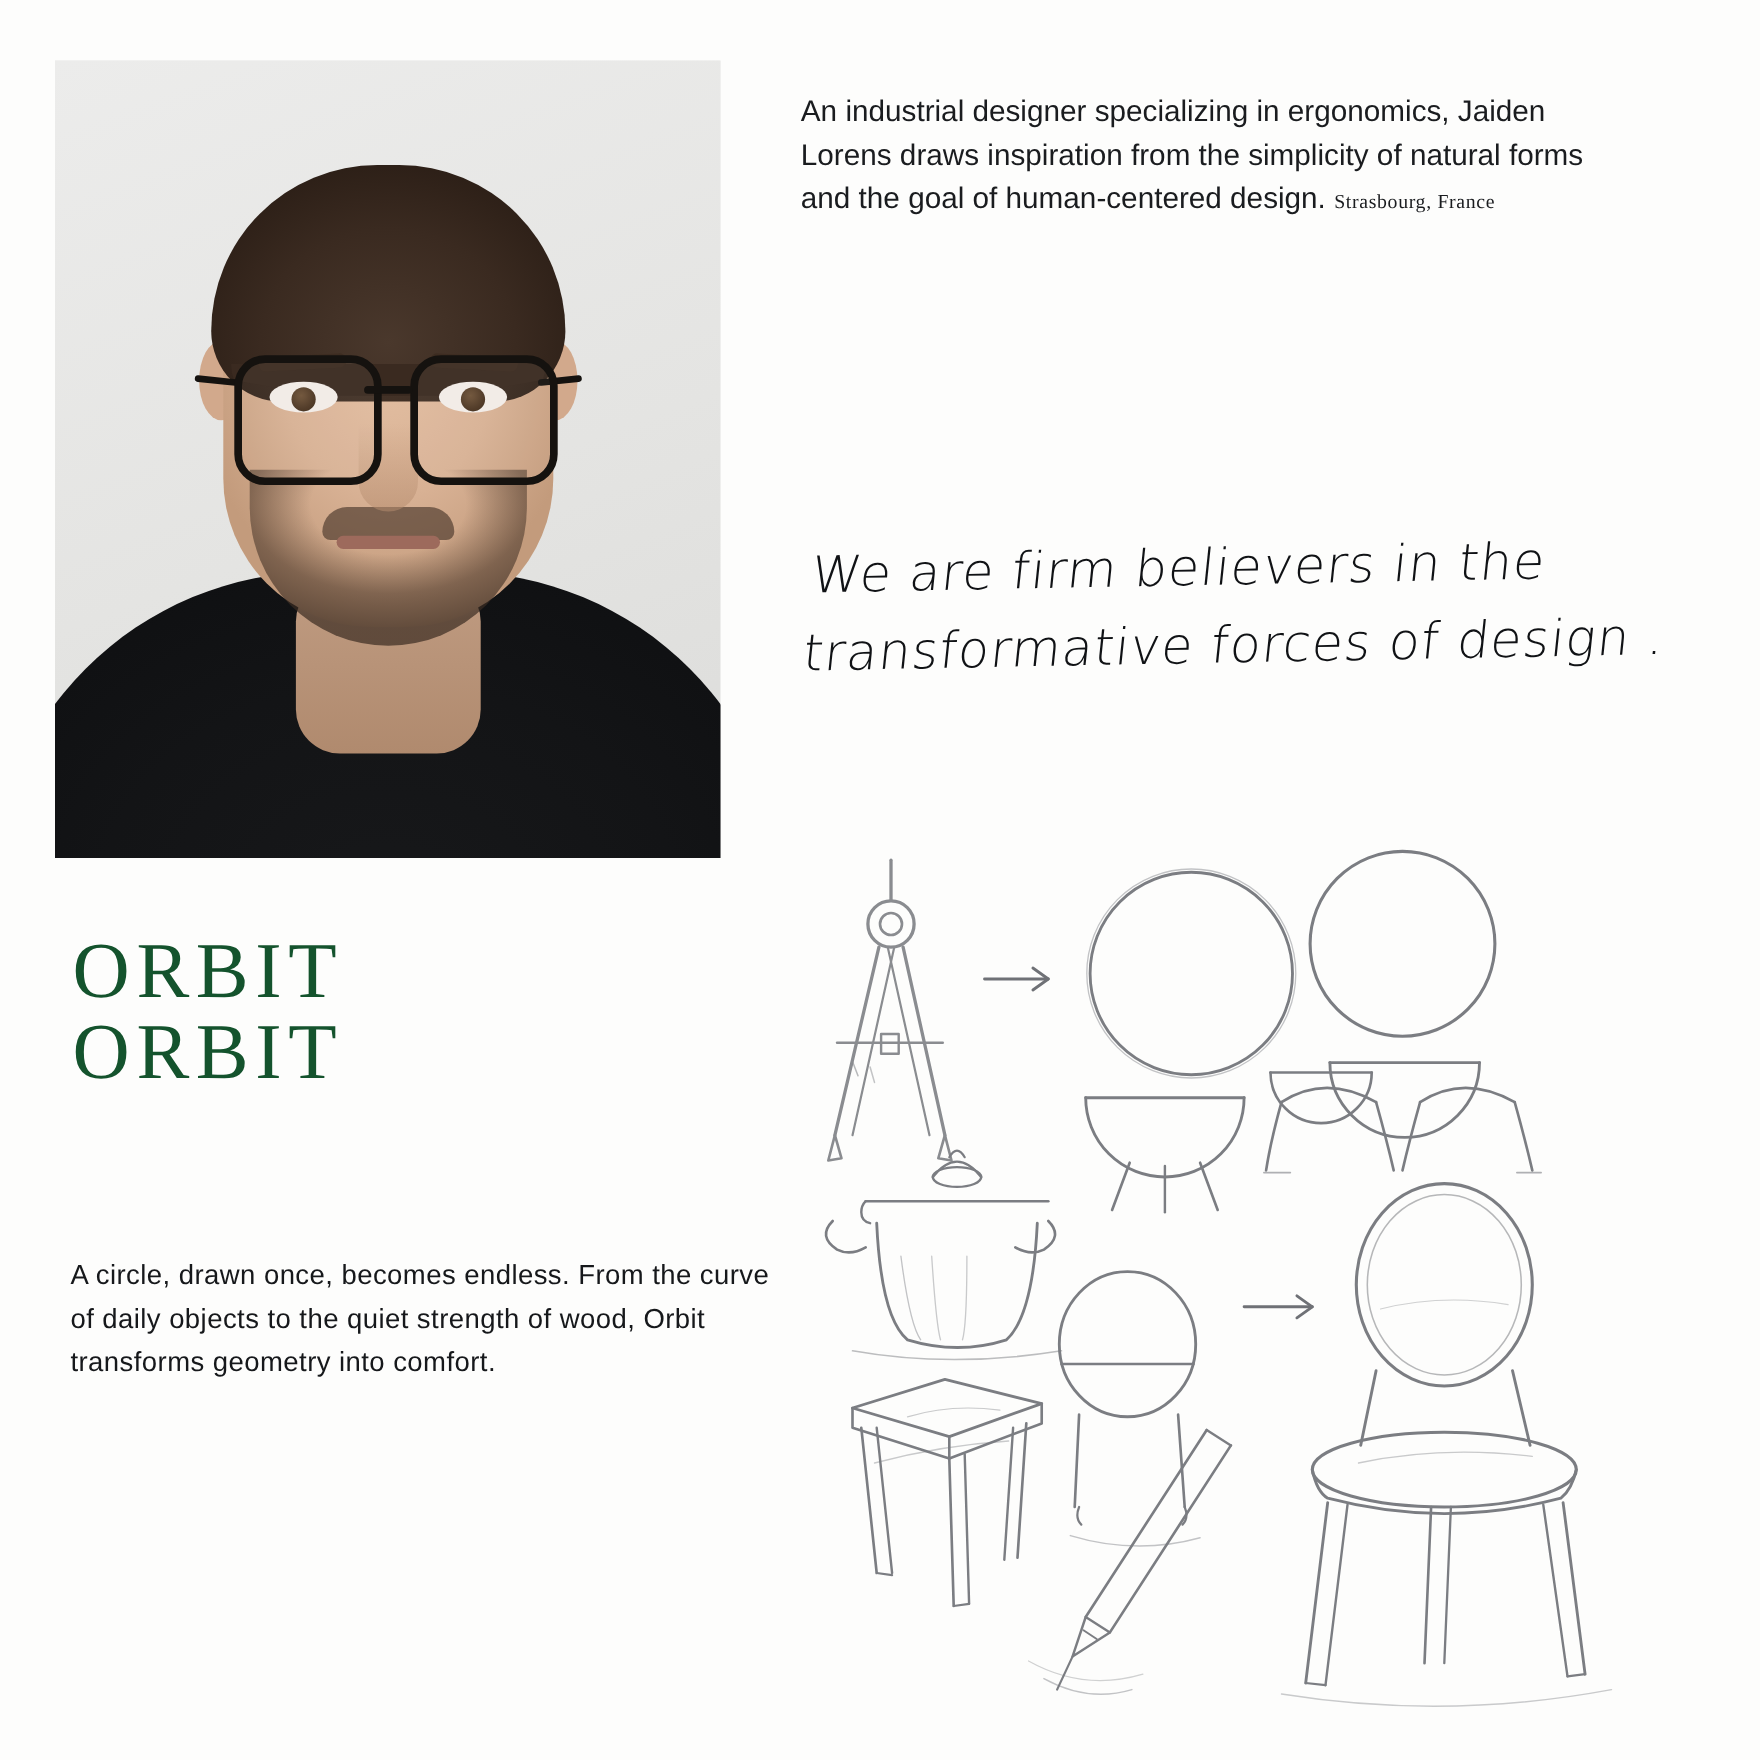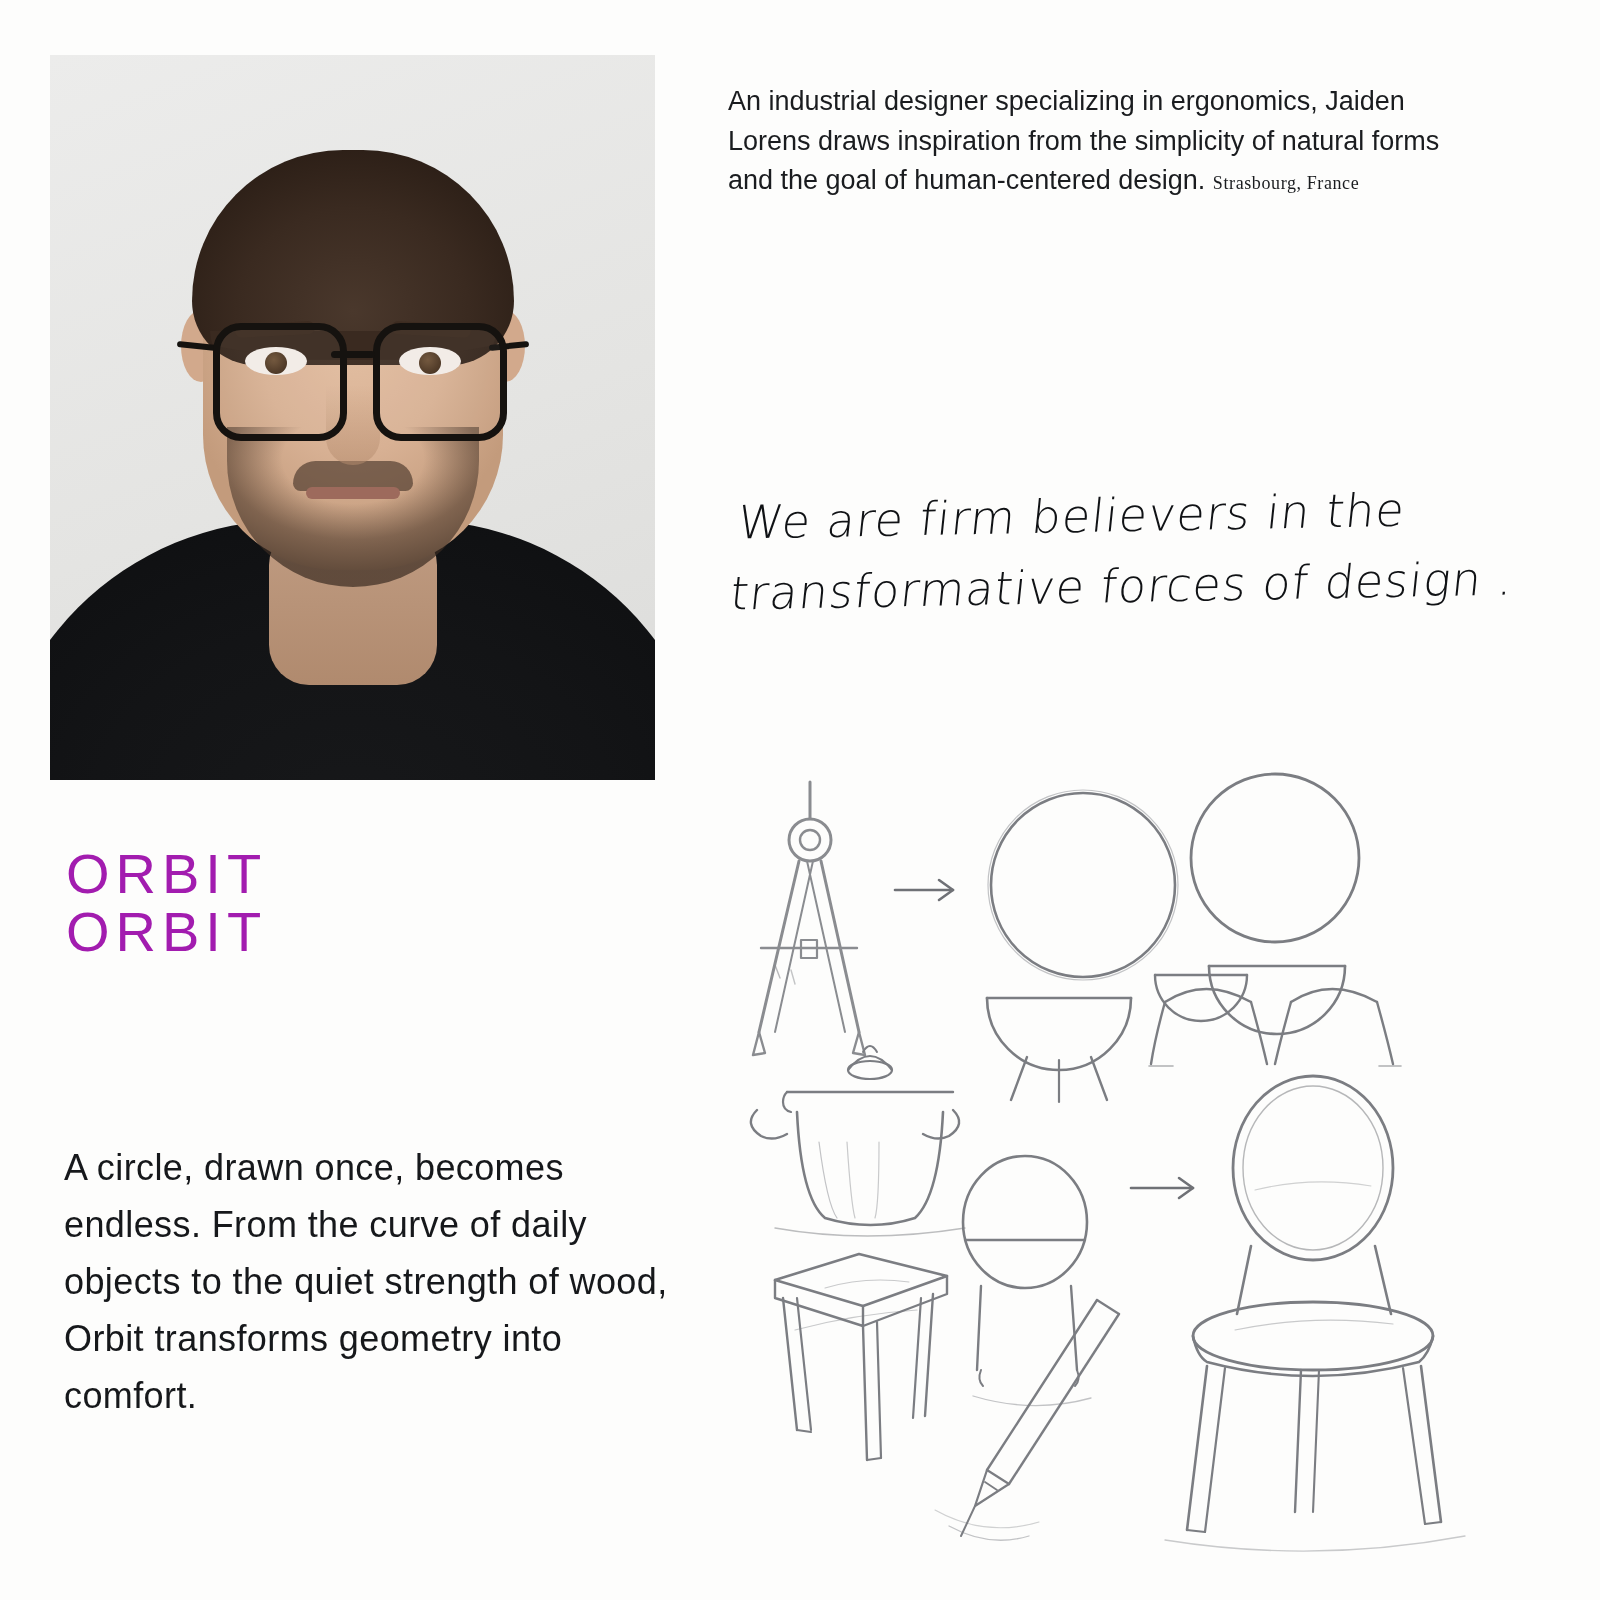--- a/index.html
+++ b/index.html
@@ -202,33 +202,33 @@
     margin-left: -60px;
     border-radius: 60px 60px 20px 20px;
     background: rgba(66,48,37,0.62);
   }
 
   .product-title {
     position: absolute;
     left: 66px;
     top: 845px;
     width: 600px;
-    font-family: Liberation Sans, sans-serif;
-    font-size: 56px;
+    font-family: Liberation Serif, serif;
+    font-size: 72px;
     line-height: 1.03;
     letter-spacing: 6px;
-    color: #a21caf;
+    color: #14532d;
   }
 
   .product-copy {
     position: absolute;
     left: 64px;
     top: 1140px;
     width: 640px;
-    font-size: 36px;
+    font-size: 25px;
     line-height: 1.58;
     letter-spacing: 0.4px;
     color: #16181b;
   }
   .product-copy p { margin: 0; }
 
   
   .bio {
     position: absolute;
     left: 728px;

